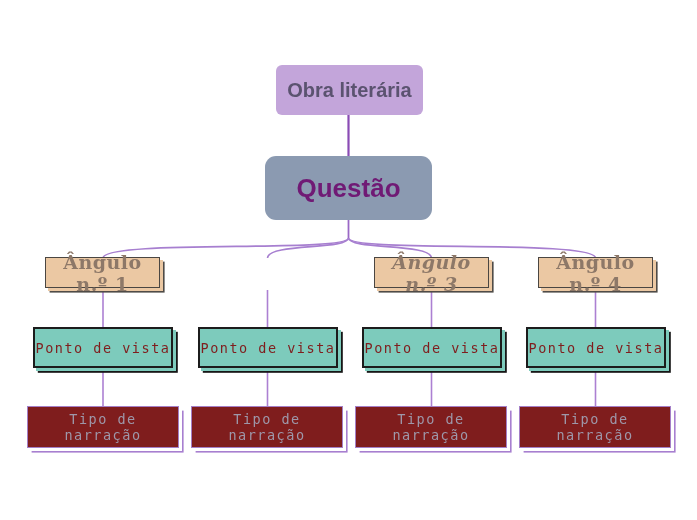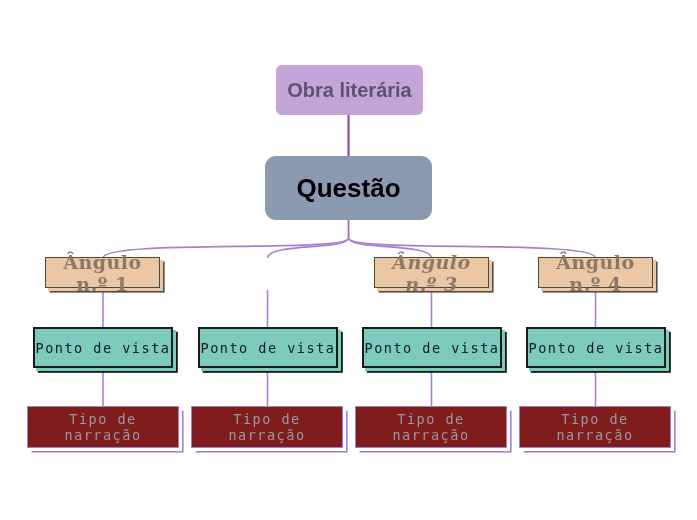--- a/index.html
+++ b/index.html
@@ -32,21 +32,21 @@
     border-radius: 6px;
     color: #5b5370;
     font-weight: bold;
     font-size: 20px;
   }
   
   .node.question {
     left: 265px; top: 156px; width: 167px; height: 64px;
     background: #8b9ab1;
     border-radius: 11px;
-    color: #000000;
+    color: #701a75;
     font-weight: bold;
     font-size: 26px;
   }
   
   .node.angle {
     top: 257px; width: 115px; height: 31px;
     background: #ebc8a3;
     border: 1.6px solid #4a4642;
     box-shadow: 3px 3px 0 0 #ebc8a3, 4.6px 4.6px 0 0 #4f4b47;
     color: #8d7868;
@@ -54,21 +54,21 @@
     font-weight: bold;
     font-size: 19px;
     letter-spacing: 0.5px;
   }
   
   .node.view {
     top: 327px; width: 140px; height: 41px;
     background: #7dcbbc;
     border: 2px solid #1c1c1c;
     box-shadow: 3px 3px 0 0 #7dcbbc, 4.8px 4.8px 0 0 #161616;
-    color: #0f172a;
+    color: #7f1d1d;
     font-family: "DejaVu Sans Mono", monospace;
     font-size: 13.5px;
     letter-spacing: 1.5px;
   }
   
   .node.narration {
     top: 406px; width: 152px; height: 42px;
     background: #7f1d1d;
     border: 1.6px solid #a47fc7;
     box-shadow: 3px 3px 0 0 #ffffff, 4.6px 4.6px 0 0 #a77fd0;

